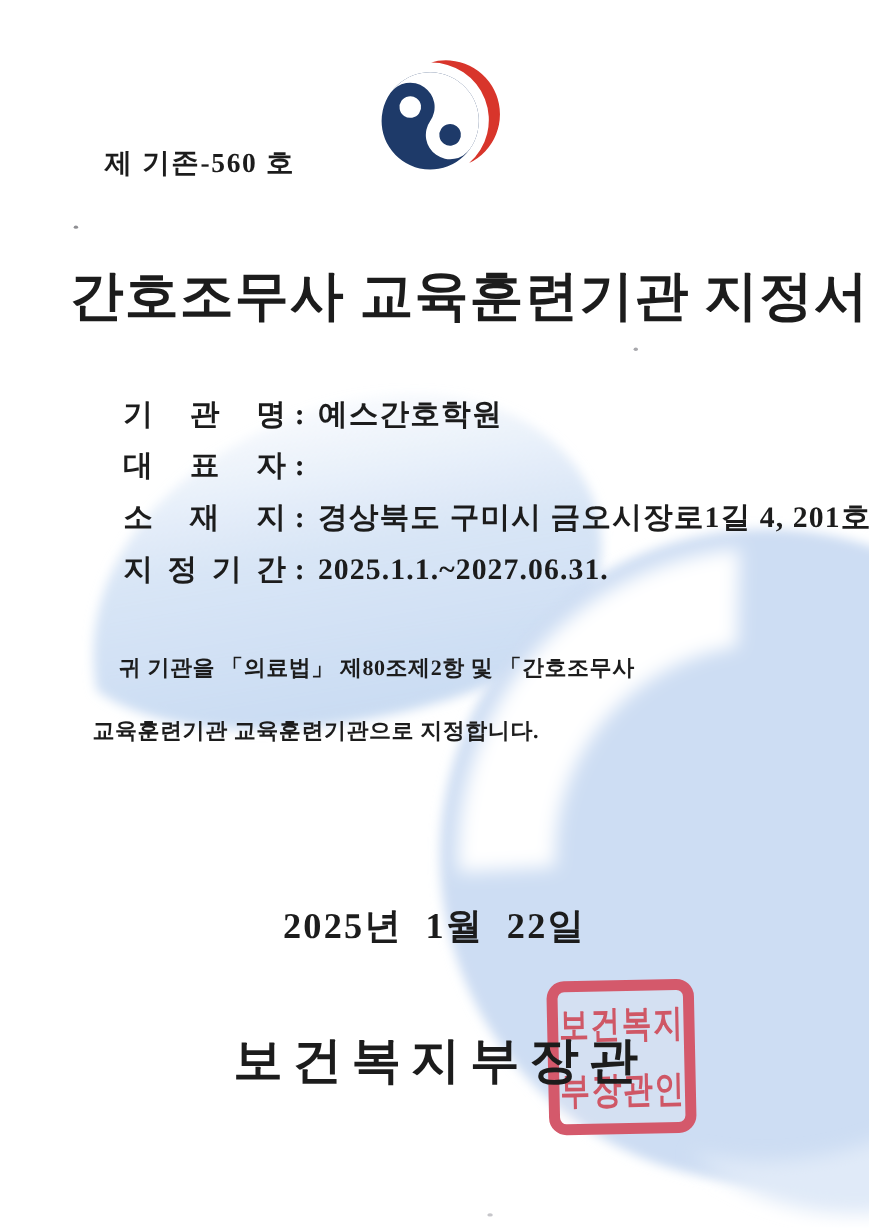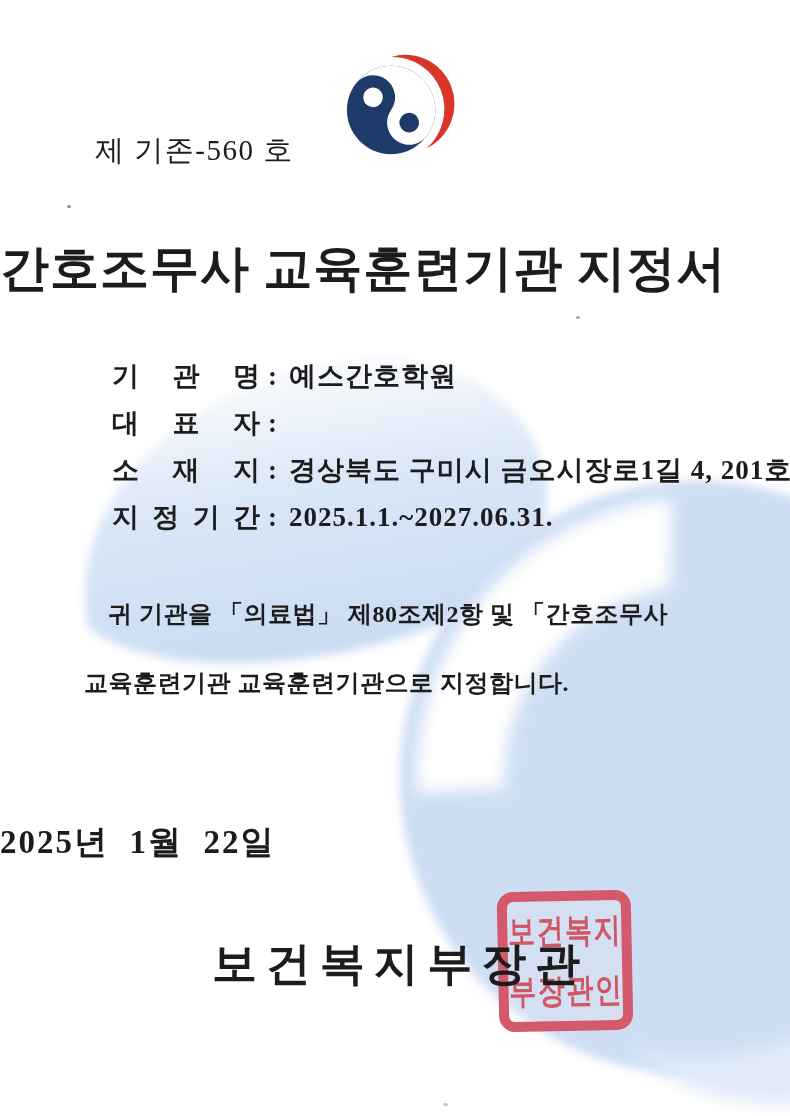--- a/index.html
+++ b/index.html
@@ -8,36 +8,36 @@
     background:#ffffff;
     font-family:"Liberation Serif","DejaVu Serif",serif;
     color:#1c1c1c;
   }
   .page{position:absolute;inset:0;width:790px;height:1116px;}
   
   .watermark{position:absolute;inset:0;z-index:0;}
   
   .emblem{position:absolute;left:338px;top:54px;width:118px;height:110px;z-index:2;}
   
-  .doc-number{position:absolute;left:95px;top:131px;font-size:29px;letter-spacing:1.5px;font-weight:400;z-index:2;}
+  .doc-number{position:absolute;left:95px;top:131px;font-size:25px;letter-spacing:1.5px;font-weight:700;z-index:2;}
   
-  .title{position:absolute;left:0;top:236px;width:790px;text-align:left;font-size:49px;font-weight:700;letter-spacing:1px;z-index:2;}
+  .title{position:absolute;left:0;top:236px;width:790px;text-align:right;font-size:49px;font-weight:700;letter-spacing:1px;z-index:2;}
   
   .fields{position:absolute;left:112px;top:358px;z-index:2;}
   .field-row{display:flex;align-items:baseline;height:47px;font-size:27px;font-weight:600;}
   .field-label{width:148px;}
   .char-spread{display:inline-flex;justify-content:space-between;}
   .field-colon{margin:0 12px 0 8px;font-weight:600;}
   .field-value{letter-spacing:1px;white-space:pre;}
   
   .body-text{position:absolute;left:84px;top:580px;width:662px;z-index:2;
-    font-size:24px;font-weight:600;line-height:69px;letter-spacing:0.5px;}
+    font-size:20px;font-weight:600;line-height:57px;letter-spacing:0.5px;}
   .body-line.indent{text-indent:24px;}
   
-  .date-line{position:absolute;left:0;top:820px;width:790px;
+  .date-line{position:absolute;left:0;top:820px;width:790px;text-align:center;
     font-size:33px;font-weight:600;letter-spacing:2px;white-space:pre;z-index:2;}
   
   .signer{position:absolute;left:212px;top:934px;width:368px;font-size:45px;font-weight:700;z-index:3;}
   
   .seal{position:absolute;left:498px;top:891px;width:134px;height:140px;z-index:2;
     border:10px solid #d4596b;border-radius:16px;box-sizing:border-box;
     display:flex;flex-direction:column;justify-content:space-around;
     transform:rotate(-1.2deg);background:rgba(255,240,242,0.15);}
   .seal-row{display:flex;justify-content:space-around;align-items:center;
     color:#cf5766;font-size:27px;font-weight:700;letter-spacing:0;line-height:1;

